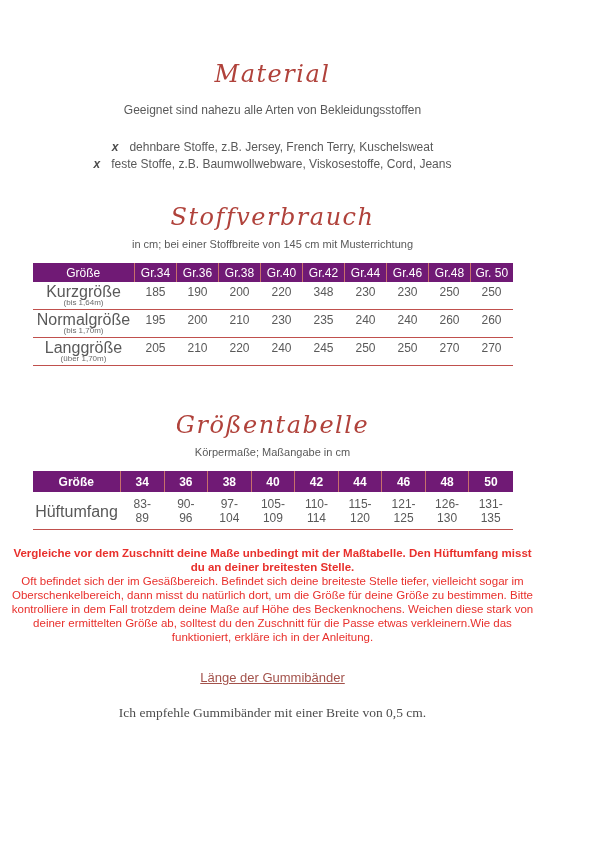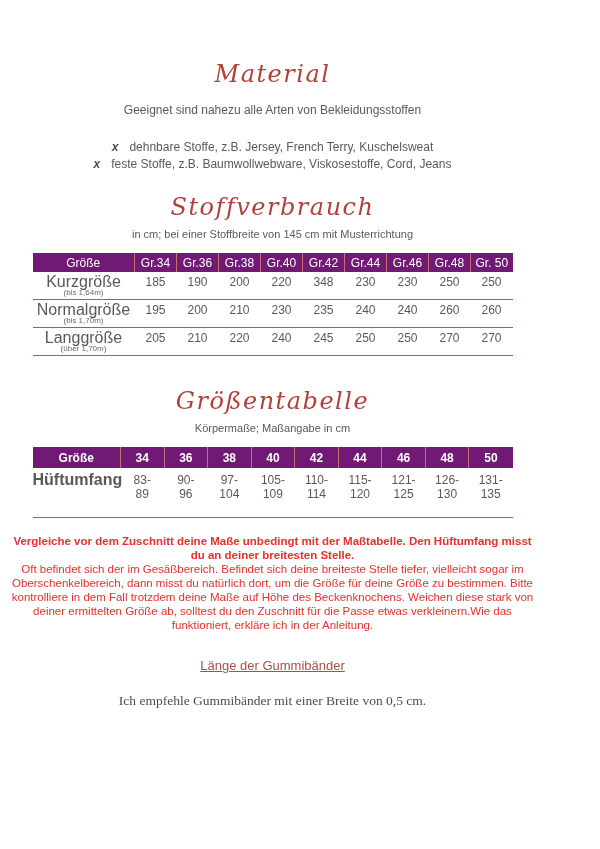--- a/index.html
+++ b/index.html
@@ -17,22 +17,22 @@
     font-family: "DejaVu Serif", serif;
     font-style: italic;
     font-weight: normal;
     color: #b0423b;
     font-size: 24px;
     text-align: center;
     letter-spacing: 1.5px;
     margin: 0;
   }
   .h-material { margin-bottom: 15px; }
-  .h-stoff    { margin-top: 20px; margin-bottom: 7px; }
-  .h-groessen { margin-top: 31px; margin-bottom: 7px; }
+  .h-stoff    { margin-top: 30px; margin-bottom: 7px; }
+  .h-groessen { margin-top: 45px; margin-bottom: 7px; }
 
   .intro {
     text-align: center; font-size: 12px; line-height: 15px;
     margin: 0 0 21px;
   }
   .bullets { text-align: center; font-size: 12px; line-height: 17px; margin: 0; }
   .bullet-line { white-space: nowrap; }
   .marker { font-style: italic; font-weight: 600; color: #4c4c4c; margin-right: 11px; }
 
   .subtitle {
@@ -54,22 +54,22 @@
     font-weight: normal; font-size: 12px; text-align: center;
     padding: 3px 0 2px; vertical-align: top; color: #595959;
   }
   .consumption th:first-child, .consumption td:first-child { width: 102px; }
   .row-label { font-size: 16px; line-height: 13px; }
   .row-sublabel { font-size: 8px; line-height: 9px; color: #6a6a6a; }
   .cell-line { font-size: 12px; line-height: 14px; }
 
   .size-table thead th { font-weight: bold; padding: 4px 0 3px; }
   .size-table th:first-child, .size-table td:first-child { width: 88px; }
-  .size-table tbody th { font-weight: bold; padding-top: 5px; }
-  .size-table tbody td { padding-top: 5px; padding-bottom: 16px; }
+  .size-table tbody th { font-weight: normal; padding-top: 13px; }
+  .size-table tbody td { padding-top: 5px; padding-bottom: 4px; }
   .size-table { margin-top: 0; }
 
   .warning {
     width: 528px; margin: 16px auto 0;
     text-align: center; color: #e8302c;
   }
   .warn-bold { font-weight: bold; font-size: 11.5px; line-height: 14px; margin: 0; }
   .warn-body { font-size: 11.5px; line-height: 14px; margin: 0; }
 
   .sub-heading {

